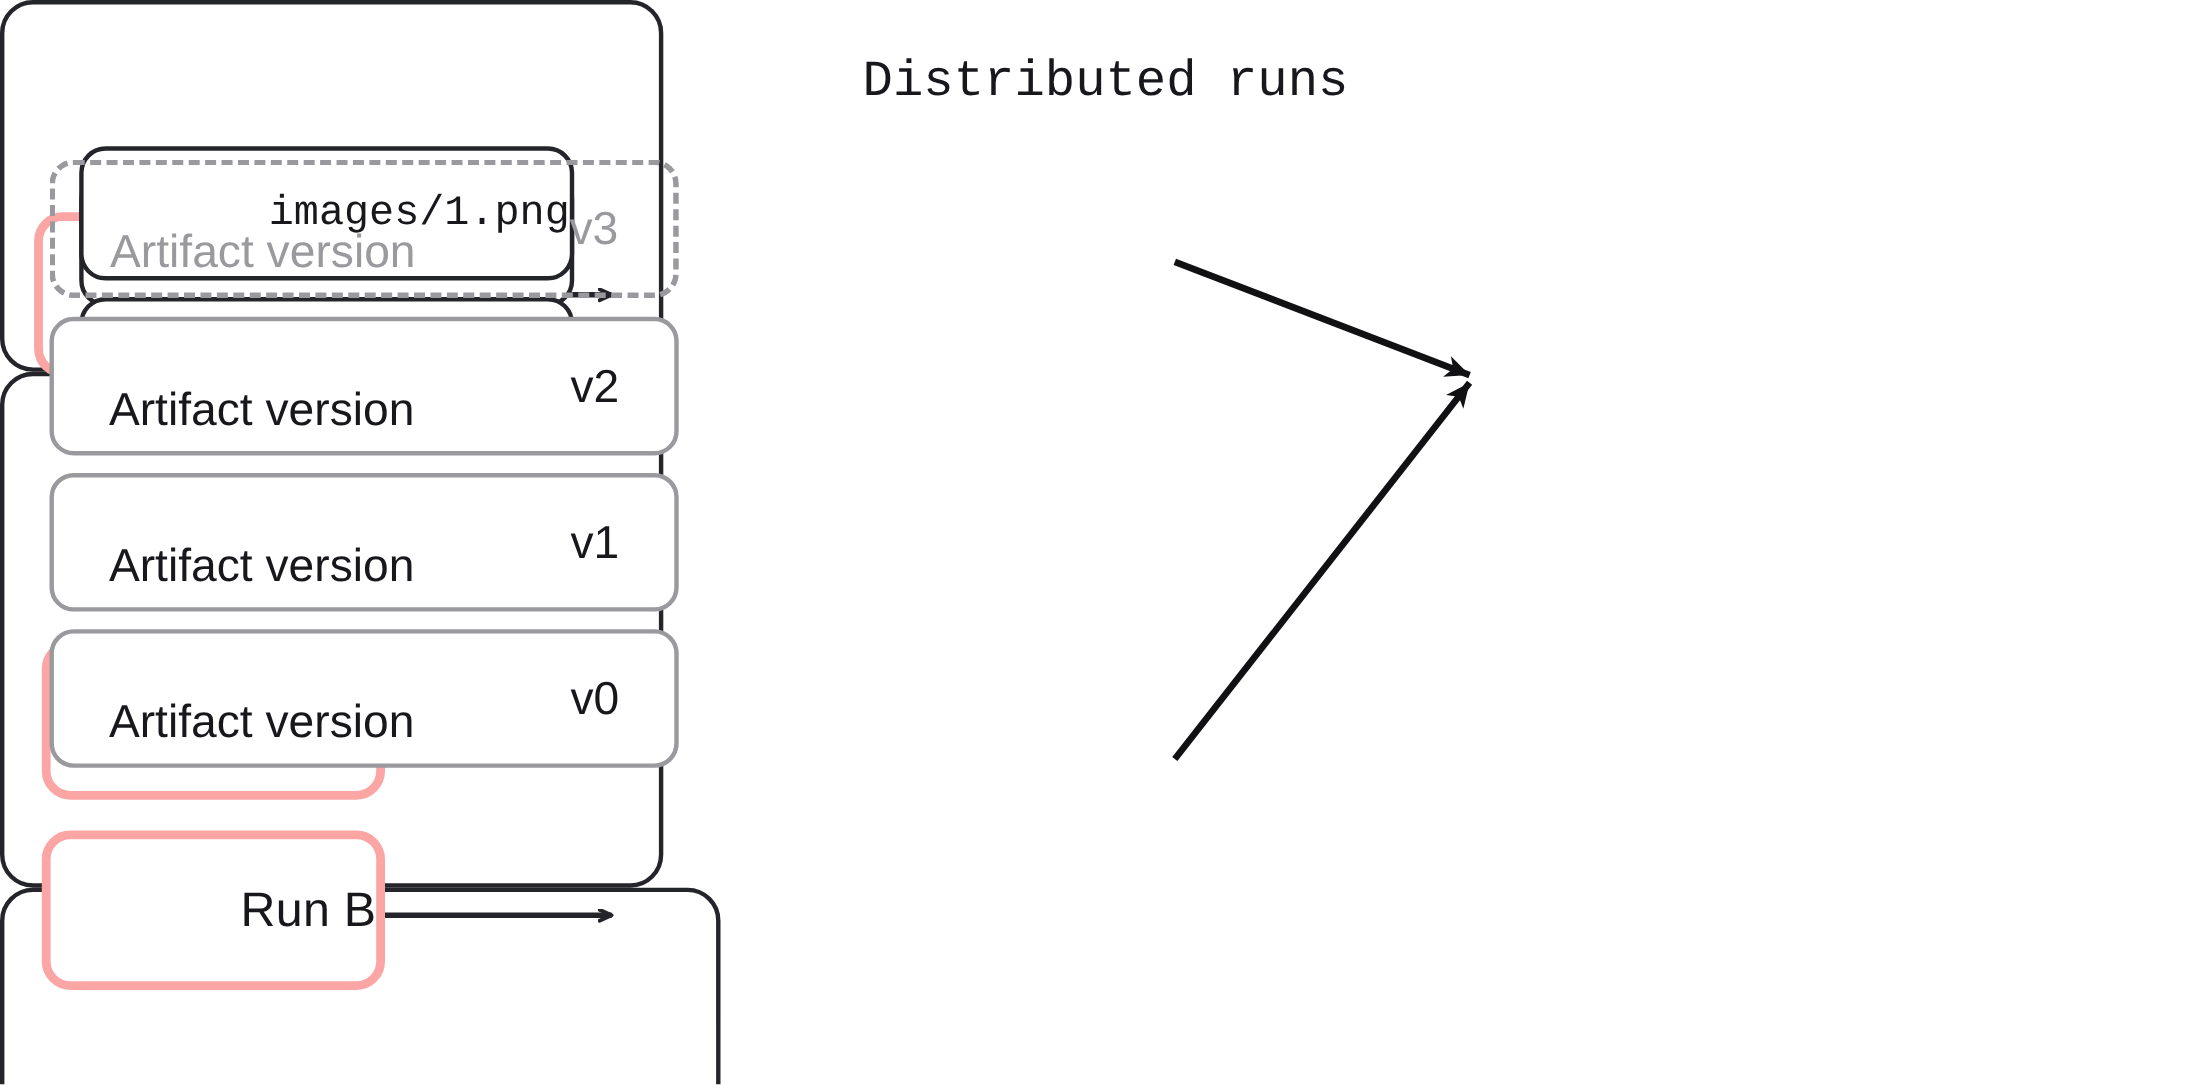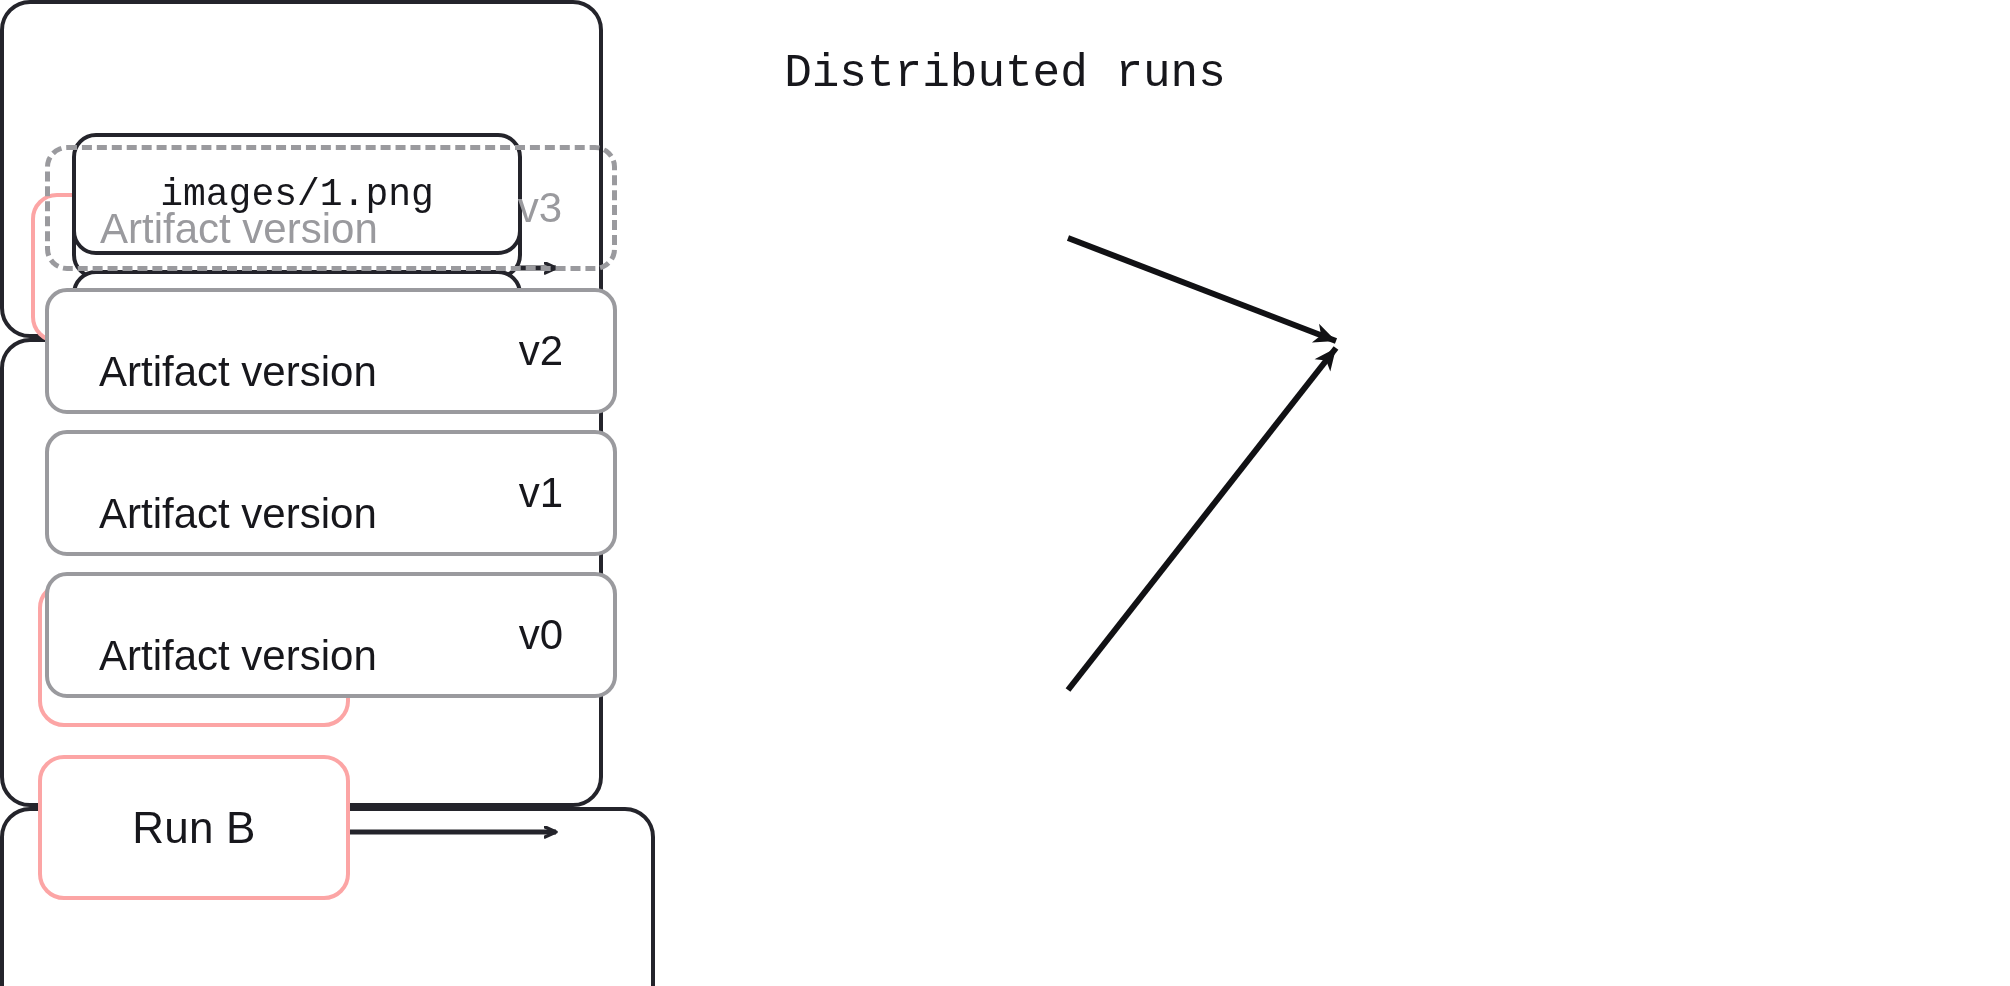--- a/index.html
+++ b/index.html
@@ -17,26 +17,26 @@
     background: #ffffff;
     overflow: hidden;
   }
 
   
   .node {
     position: absolute;
     box-sizing: border-box;
     display: flex;
     align-items: center;
-    justify-content: center;
+    justify-content: flex-end;
     background: #ffffff;
   }
 
   .run-box {
-    border: 4px solid #fca5a5;
+    border: 8px solid #fca5a5;
     border-radius: 26px;
     font-size: 44px;
     color: #17171c;
     letter-spacing: 0.2px;
   }
 
   .group-box {
     border: 4px solid #24242b;
     border-radius: 30px;
     background: transparent;

